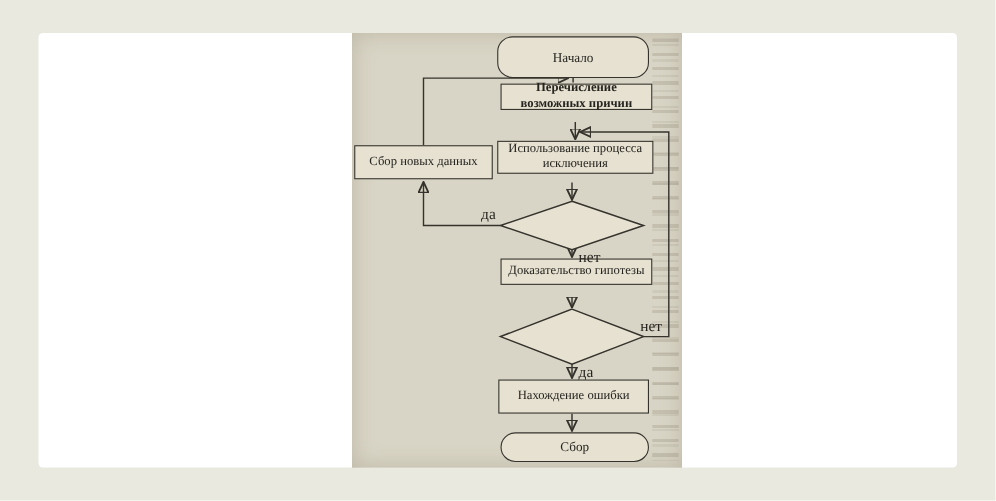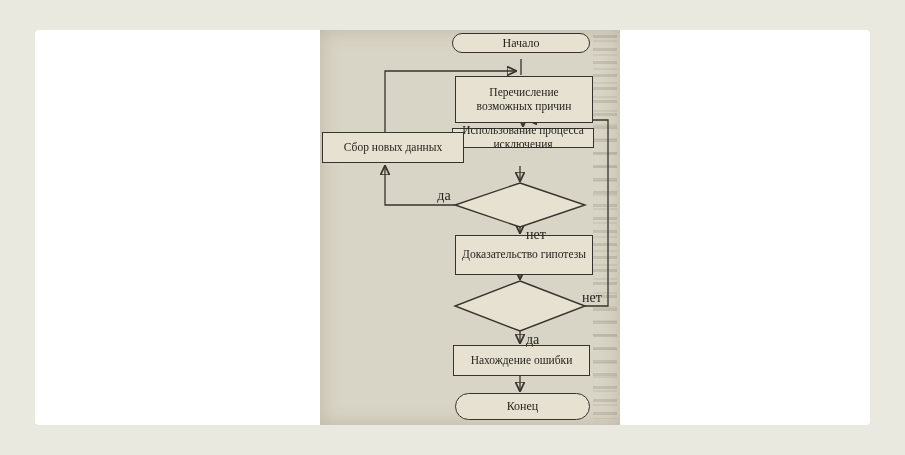--- a/index.html
+++ b/index.html
@@ -85,35 +85,35 @@
         <g>
           <path d="M200,301 V313" marker-end="url(#arr)"></path>
         </g>
         <g>
           <path d="M200,346 V361" marker-end="url(#arr)"></path>
         </g>
         <polygon points="200,153 265,175 200,197 135,175"></polygon>
         <polygon points="200,251 265,276 200,301 135,276"></polygon>
       </svg>
 
-      <div class="node stadium" style="left:132px; top:3px; width:138px; height:20px;">Начало</div>
+      <div class="node stadium" style="left:132px; top:3px; width:138px; height:38px;">Начало</div>
 
-      <div class="node" style="left:135px; top:46px; width:138px; height:47px;">Перечисление возможных причин</div>
+      <div class="node" style="left:135px; top:46px; width:138px; height:24px;font-weight:bold;">Перечисление возможных причин</div>
 
-      <div class="node" style="left:132px; top:98px; width:142px; height:20px;">Использование процесса исключения</div>
+      <div class="node" style="left:132px; top:98px; width:142px; height:30px;">Использование процесса исключения</div>
 
-      <div class="node" style="left:2px; top:102px; width:142px; height:31px;">Сбор новых данных</div>
+      <div class="node" style="left:2px; top:102px; width:126px; height:31px;">Сбор новых данных</div>
 
 
-      <div class="node" style="left:135px; top:205px; width:138px; height:40px;">Доказательство гипотезы</div>
+      <div class="node" style="left:135px; top:205px; width:138px; height:24px;">Доказательство гипотезы</div>
 
 
       <div class="node" style="left:133px; top:315px; width:137px; height:31px;">Нахождение ошибки</div>
 
-      <div class="node stadium" style="left:135px; top:363px; width:135px; height:27px;">Конец</div>
+      <div class="node stadium" style="left:135px; top:363px; width:135px; height:27px;">Сбор</div>
 
       <span class="elabel" style="left:113px; top:159px; width:22px; text-align:center;">да</span>
 
       <span class="elabel" style="left:206px; top:198px;">нет</span>
 
       <span class="elabel" style="left:262px; top:261px;">нет</span>
 
       <span class="elabel" style="left:206px; top:303px;">да</span>
 
     </div>

